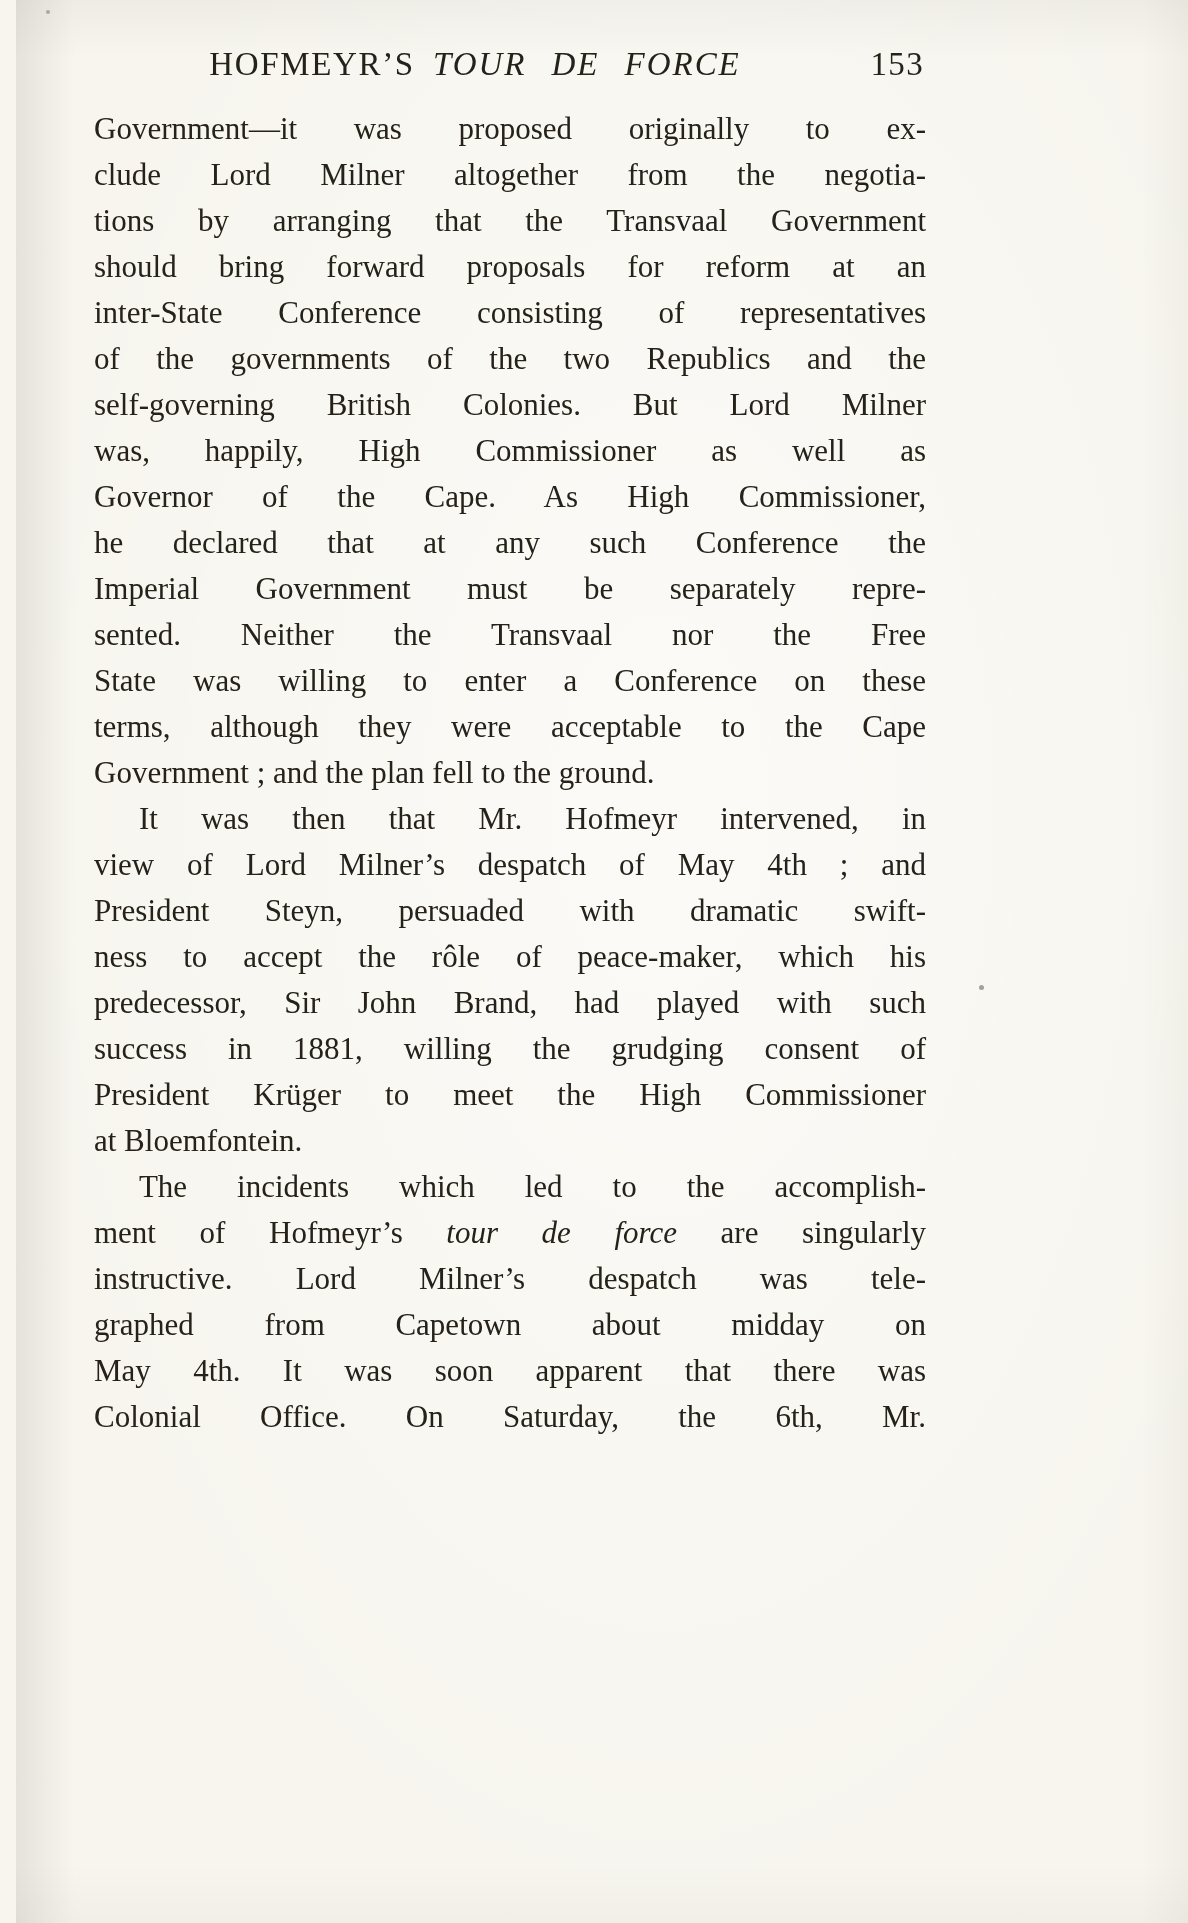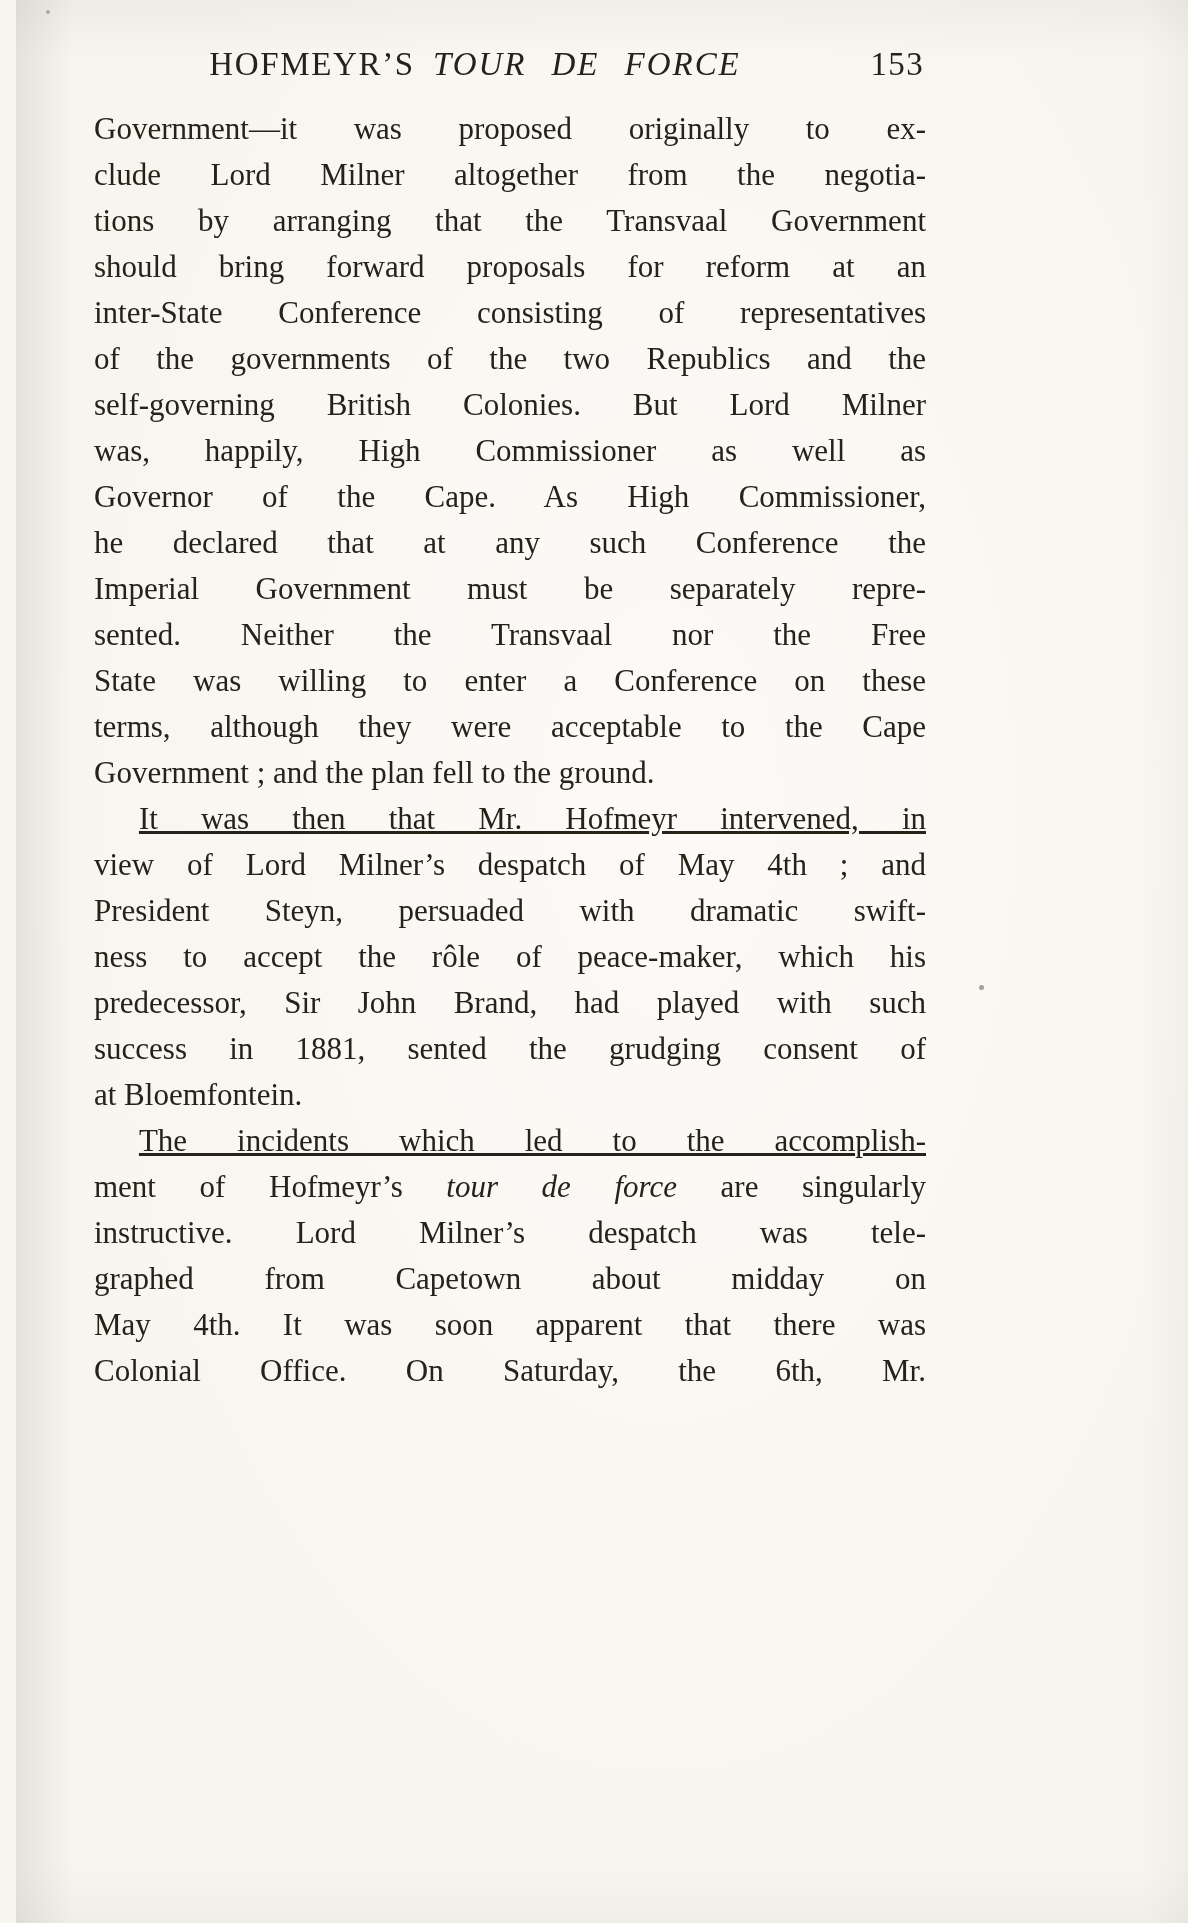--- a/index.html
+++ b/index.html
@@ -83,21 +83,21 @@
   .line {
     line-height: 46px;
     text-align: left;
     hyphens: none;
   }
   .line.just {
     text-align: justify;
     -moz-text-align-last: justify;
     text-align-last: justify;
   }
-  .line.indent { text-indent: 1.45em; text-decoration: underline; }
+  .line.indent { text-indent: 1.45em; }
 
   .italic { font-style: italic; }
 </style>
 </head>
 <body>
 
 <div class="page">
   <div class="content">
 
     <header class="running-head">
@@ -124,21 +124,22 @@
           <div class="line just"><span class="seg">State was willing to enter a Conference on these</span></div>
           <div class="line just"><span class="seg">terms, although they were acceptable to the Cape</span></div>
           <div class="line"><span class="seg">Government ; and the plan fell to the ground.</span></div>
         </div>
         <div class="paragraph">
           <div class="line just indent"><span class="seg">It was then that Mr. Hofmeyr intervened, in</span></div>
           <div class="line just"><span class="seg">view of Lord Milner’s despatch of May 4th ; and</span></div>
           <div class="line just"><span class="seg">President Steyn, persuaded with dramatic swift-</span></div>
           <div class="line just"><span class="seg">ness to accept the rôle of peace-maker, which his</span></div>
           <div class="line just"><span class="seg">predecessor, Sir John Brand, had played with such</span></div>
-          <div class="line just"><span class="seg">success in 1881, sented the grudging consent of</span></div>
+          <div class="line just"><span class="seg">success in 1881, willing the grudging consent of</span></div>
+          <div class="line just"><span class="seg">President Krüger to meet the High Commissioner</span></div>
           <div class="line"><span class="seg">at Bloemfontein.</span></div>
         </div>
         <div class="paragraph">
           <div class="line just indent"><span class="seg">The incidents which led to the accomplish-</span></div>
           <div class="line just"><span class="seg">ment of Hofmeyr’s </span><span class="seg italic">tour de force</span><span class="seg"> are singularly</span></div>
           <div class="line just"><span class="seg">instructive.  Lord Milner’s despatch was tele-</span></div>
           <div class="line just"><span class="seg">graphed from Capetown about midday on</span></div>
           <div class="line just"><span class="seg">May 4th.  It was soon apparent that there was</span></div>
           <div class="line just"><span class="seg">Colonial Office.  On Saturday, the 6th, Mr.</span></div>
         </div>

